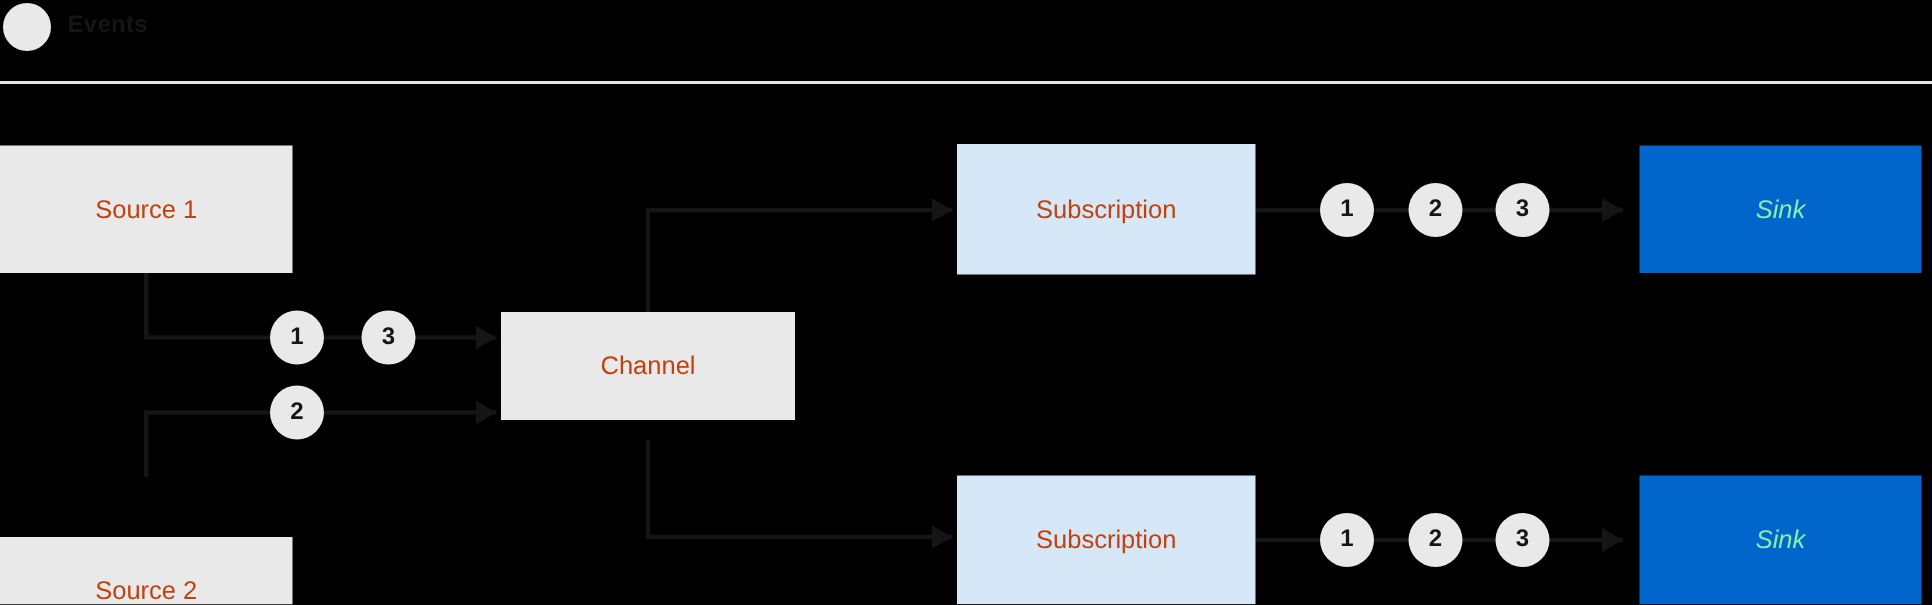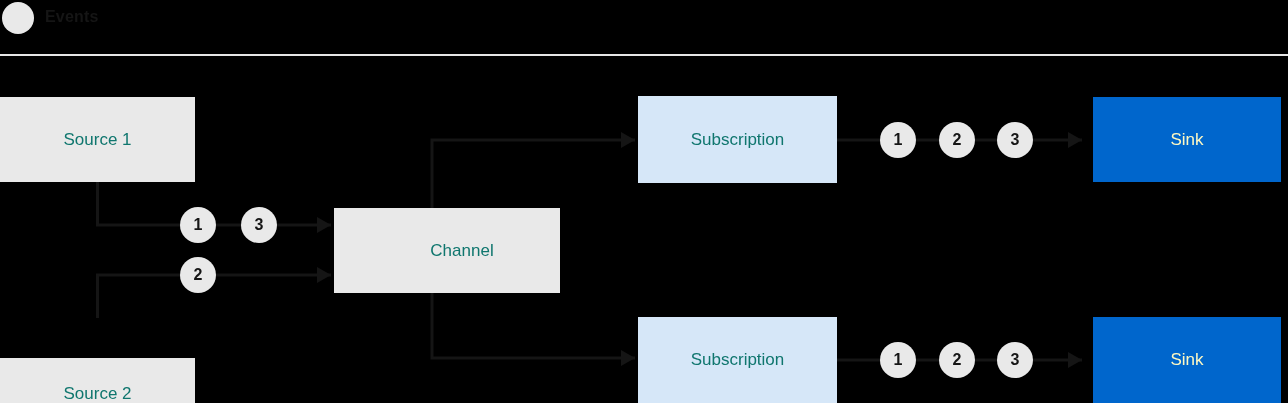--- a/index.html
+++ b/index.html
@@ -36,26 +36,26 @@
     position: absolute;
     left: 0; top: 0;
     width: 1288px; height: 403px;
   }
   .node {
     position: absolute;
     display: flex;
     align-items: center;
     justify-content: center;
     font-size: 17px;
-    color: #0f766e;
+    color: #c2410c;
     text-align: center;
   }
   .node.gray { background: #e9e9e9; }
   .node.lightblue { background: #d6e7f8; text-align: center; }
-  .node.blue { background: #0066cc; color: #fef9c3; }
+  .node.blue { background: #0066cc; color: #86efac; font-style: italic; }
   .event-badge {
     position: absolute;
     width: 36px; height: 36px;
     border-radius: 50%;
     background: #e9e9e9;
     color: #151515;
     font-size: 16px;
     font-weight: bold;
     display: flex;
     align-items: center;
@@ -80,21 +80,21 @@
     <path d="M97.5,182 V225 H331" fill="none" stroke="#151515" stroke-width="3" marker-end="url(#arrow)"></path>
     <path d="M97.5,318 V275 H331" fill="none" stroke="#151515" stroke-width="3" marker-end="url(#arrow)"></path>
     <path d="M432,208 V140 H635" fill="none" stroke="#151515" stroke-width="3" marker-end="url(#arrow)"></path>
     <path d="M432,293 V358 H635" fill="none" stroke="#151515" stroke-width="3" marker-end="url(#arrow)"></path>
     <path d="M837,140 H1082" fill="none" stroke="#151515" stroke-width="3" marker-end="url(#arrow)"></path>
     <path d="M837,360 H1082" fill="none" stroke="#151515" stroke-width="3" marker-end="url(#arrow)"></path>
   </svg>
 
   <div class="node gray" style="left:0; top:97px; width:195px; height:85px;">Source 1</div>
   <div class="node gray" style="left:0; top:318px; width:195px; height:72px;margin-top:40px;">Source 2</div>
-  <div class="node gray" style="left:334px; top:208px; width:196px; height:85px;padding-left:30px;">Channel</div>
+  <div class="node gray" style="left:334px; top:208px; width:196px; height:72px;">Channel</div>
   <div class="node lightblue" style="left:638px; top:96px; width:199px; height:87px;">Subscription</div>
   <div class="node lightblue" style="left:638px; top:317px; width:199px; height:86px;">Subscription</div>
   <div class="node blue" style="left:1093px; top:97px; width:188px; height:85px;">Sink</div>
   <div class="node blue" style="left:1093px; top:317px; width:188px; height:86px;">Sink</div>
 
   <div class="event-badge" style="left:180px; top:207px;">1</div>
   <div class="event-badge" style="left:241px; top:207px;">3</div>
 
   <div class="event-badge" style="left:180px; top:257px;">2</div>
 

